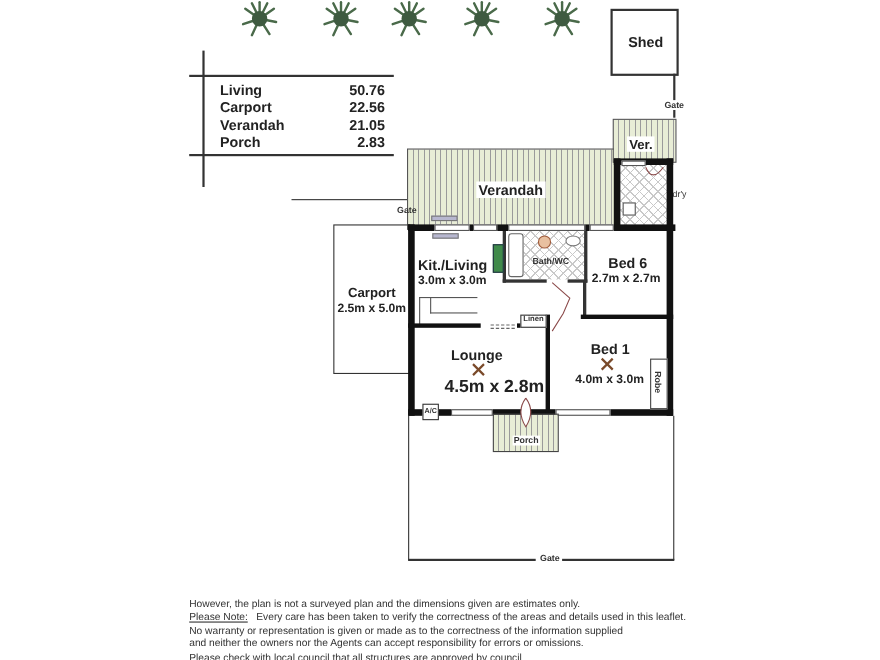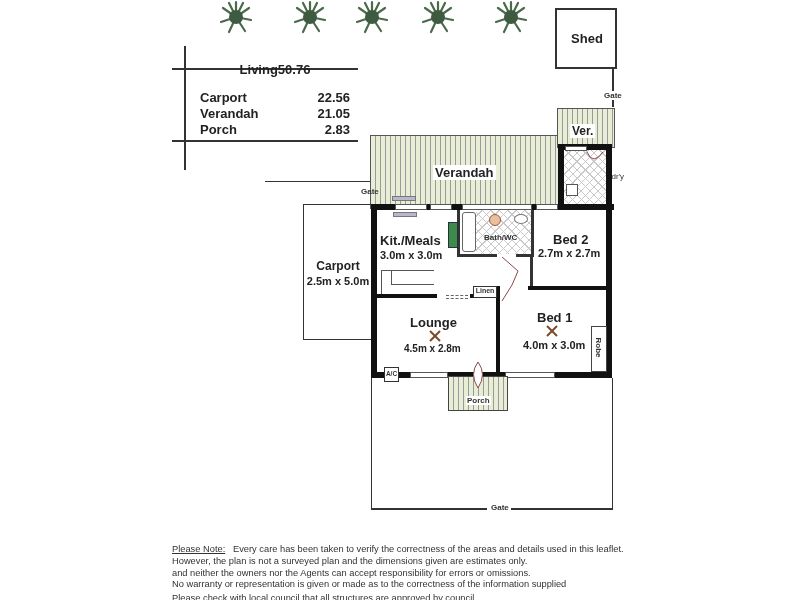--- a/index.html
+++ b/index.html
@@ -97,21 +97,21 @@
         <line x1="17" y1="17" x2="24" y2="3"></line>
       </g>
       <circle cx="17" cy="17" r="7" fill="#3e5a40"></circle>
     </svg>
 </div>
 
 <div class="area-table">
   <div class="vline"></div>
   <div class="hline" style="top:22px;"></div>
   <div class="hline" style="top:94px;"></div>
-  <div class="row" style="top:16px;justify-content:center;">
+  <div class="row" style="top:28px;">
       <span>Living</span>
       <span>50.76</span>
     </div>
   <div class="row" style="top:44px;">
       <span>Carport</span>
       <span>22.56</span>
     </div>
   <div class="row" style="top:60px;">
       <span>Verandah</span>
       <span>21.05</span>
@@ -166,47 +166,47 @@
 <div class="thin" style="left:531px;top:210px;width:3px;height:47px;"></div>
 <div class="thin" style="left:457px;top:254px;width:40px;height:3px;"></div>
 <div class="thin" style="left:516px;top:254px;width:18px;height:3px;"></div>
 <div class="abs" style="left:462px;top:212px;width:12px;height:38px;border:1px solid #666;border-radius:3px;background:#fff;"></div>
 <div class="abs" style="left:489px;top:214px;width:10px;height:10px;border-radius:50%;background:#e8c0a0;border:1px solid #a05a3a;"></div>
 <div class="abs" style="left:514px;top:214px;width:12px;height:8px;border-radius:50%;border:1px solid #777;background:#fff;"></div>
 <div class="label small" style="left:484px;top:233px;font-size:8px;">Bath/WC</div>
 
 <div class="abs" style="left:448px;top:222px;width:8px;height:24px;background:#3f8a4a;border:1px solid #234;"></div>
 
-<div class="label" style="left:380px;top:233px;font-size:13px;">Kit./Meals</div>
+<div class="label" style="left:380px;top:233px;font-size:13px;">Kit./Living</div>
 <div class="label" style="left:380px;top:249px;font-size:11px;">3.0m x 3.0m</div>
 
 <div class="abs" style="left:381px;top:270px;width:52px;height:24px;border:1px solid #555;border-right:none;border-bottom:none;"></div>
 <div class="abs" style="left:391px;top:270px;width:42px;height:14px;border-left:1px solid #555;border-bottom:1px solid #555;"></div>
 
 <div class="thin" style="left:530px;top:256px;width:3px;height:34px;"></div>
-<div class="label" style="left:553px;top:232px;font-size:13px;">Bed 2</div>
+<div class="label" style="left:553px;top:232px;font-size:13px;">Bed 6</div>
 <div class="label" style="left:538px;top:247px;font-size:11px;">2.7m x 2.7m</div>
 
 <div class="wall" style="left:371px;top:294px;width:66px;height:4px;"></div>
 <div class="wall" style="left:470px;top:294px;width:28px;height:4px;"></div>
 <div class="wall" style="left:496px;top:286px;width:4px;height:90px;"></div>
 <div class="wall" style="left:528px;top:286px;width:84px;height:4px;"></div>
 <div class="abs" style="left:446px;top:295px;width:22px;height:2px;border-top:1px dashed #666;border-bottom:1px dashed #666;"></div>
 <div class="abs" style="left:473px;top:286px;width:22px;height:10px;border:1px solid #333;background:#fff;">
   <div class="label small" style="left:0;right:0;top:0;font-size:7px;">Linen</div>
 </div>
 
 <div class="label" style="left:410px;top:315px;font-size:13px;">Lounge</div>
 <svg class="fan" style="left:428px;top:329px;" viewBox="0 0 14 14">
     <g stroke="#7a4a2a" stroke-width="2">
       <line x1="2" y1="2" x2="12" y2="12"></line>
       <line x1="12" y1="2" x2="2" y2="12"></line>
     </g>
   </svg>
-<div class="label" style="left:404px;top:343px;font-size:10px;">4.5m x 2.8m</div>
+<div class="label" style="left:404px;top:343px;font-size:16px;">4.5m x 2.8m</div>
 
 <div class="label" style="left:537px;top:310px;font-size:13px;">Bed 1</div>
 <svg class="fan" style="left:545px;top:324px;" viewBox="0 0 14 14">
     <g stroke="#7a4a2a" stroke-width="2">
       <line x1="2" y1="2" x2="12" y2="12"></line>
       <line x1="12" y1="2" x2="2" y2="12"></line>
     </g>
   </svg>
 <div class="label" style="left:523px;top:339px;font-size:11px;">4.0m x 3.0m</div>
 <div class="abs" style="left:591px;top:326px;width:14px;height:44px;border:1px solid #444;background:#fff;">
@@ -232,18 +232,18 @@
     <path d="M11 2 Q20 14 11 28 Q2 14 11 2" fill="#fff" stroke="#8b4a4a" stroke-width="1"></path>
   </svg>
 
 <div class="thin" style="left:371px;top:378px;width:1px;height:131px;"></div>
 <div class="thin" style="left:612px;top:378px;width:1px;height:131px;"></div>
 <div class="thin" style="left:371px;top:508px;width:116px;height:2px;"></div>
 <div class="thin" style="left:511px;top:508px;width:102px;height:2px;"></div>
 <div class="label small" style="left:491px;top:503px;">Gate</div>
 
 <div class="note">
+  <div>However, the plan is not a surveyed plan and the dimensions given are estimates only.</div>
   <div><u>Please Note:</u>&nbsp;&nbsp;&nbsp;<span>Every care has been taken to verify the correctness of the areas and details used in this leaflet.</span></div>
-  <div>However, the plan is not a surveyed plan and the dimensions given are estimates only.</div>
+  <div>No warranty or representation is given or made as to the correctness of the information supplied</div>
   <div>and neither the owners nor the Agents can accept responsibility for errors or omissions.</div>
-  <div>No warranty or representation is given or made as to the correctness of the information supplied</div>
   <div style="margin-top:2px;">Please check with local council that all structures are approved by council.</div>
 </div>
 
 </body></html>

